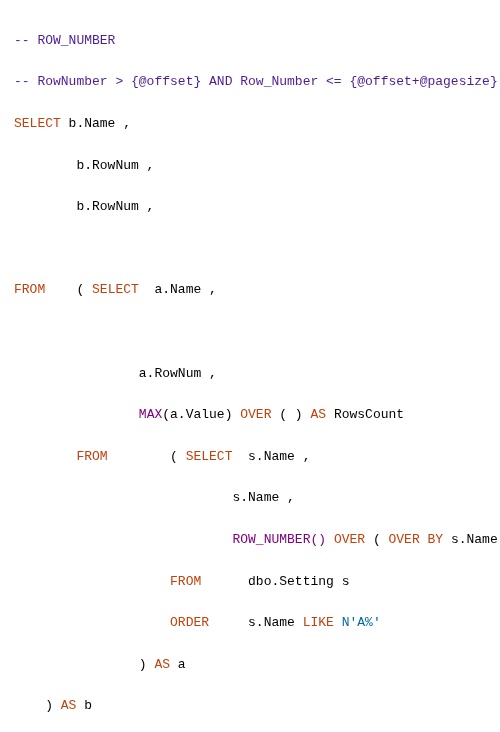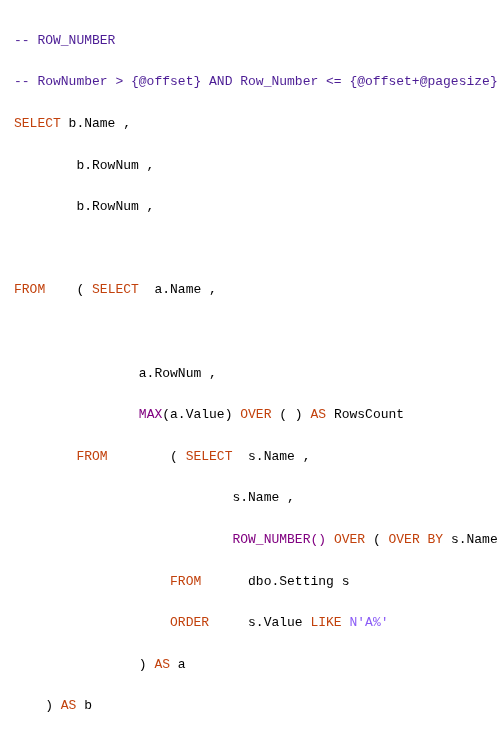--- a/index.html
+++ b/index.html
@@ -16,42 +16,42 @@
       width: 500px;
       min-height: 732px;
       overflow-x: auto;
     }
     .code-block {
       white-space: pre;
     }
     .c-comment { color: #4c1d95; }
     .c-keyword { color: #c2410c; margin-top: 28px; }
     .c-function { color: #800080; }
-    .c-string { color: #8b5cf6; }
+    .c-string { color: #0369a1; }
     .c-plain { color: #000000; }
   </style>
 </head>
 <body>
 
 <div class="code-block">
 <span class="c-comment">-- ROW_NUMBER</span>
 <br><span class="c-comment">-- RowNumber &gt; {@offset} AND Row_Number &lt;= {@offset+@pagesize}</span>
 <br><span class="c-keyword">SELECT</span><span class="c-plain"> b.Name ,</span>
 <br><span class="c-plain">        b.RowNum ,</span>
 <br><span class="c-plain">        b.RowNum ,</span>
 <br>
 <br><span class="c-keyword">FROM</span><span class="c-plain">    ( </span><span class="c-keyword">SELECT</span><span class="c-plain">  a.Name ,</span>
 <br>
 <br><span class="c-plain">                a.RowNum ,</span>
 <br><span class="c-plain">                </span><span class="c-function">MAX</span><span class="c-plain">(a.Value) </span><span class="c-keyword">OVER</span><span class="c-plain"> ( ) </span><span class="c-keyword">AS</span><span class="c-plain"> RowsCount</span>
 <br><span class="c-plain">        </span><span class="c-keyword">FROM</span><span class="c-plain">        ( </span><span class="c-keyword">SELECT</span><span class="c-plain">  s.Name ,</span>
 <br><span class="c-plain">                            s.Name ,</span>
 <br><span class="c-plain">                            </span><span class="c-function">ROW_NUMBER()</span><span class="c-plain"> </span><span class="c-keyword">OVER</span><span class="c-plain"> ( </span><span class="c-keyword">OVER BY</span><span class="c-plain"> s.Name ) </span>
 <br><span class="c-plain">                    </span><span class="c-keyword">FROM</span><span class="c-plain">      dbo.Setting s</span>
-<br><span class="c-plain">                    </span><span class="c-keyword">ORDER</span><span class="c-plain">     s.Value </span><span class="c-keyword">LIKE</span><span class="c-plain"> </span><span class="c-string">N'A%'</span>
+<br><span class="c-plain">                    </span><span class="c-keyword">ORDER</span><span class="c-plain">     s.Name </span><span class="c-keyword">LIKE</span><span class="c-plain"> </span><span class="c-string">N'A%'</span>
 <br><span class="c-plain">                ) </span><span class="c-keyword">AS</span><span class="c-plain"> a</span>
 <br><span class="c-plain">    ) </span><span class="c-keyword">AS</span><span class="c-plain"> b</span>
 <br>
 <br>
 <br>
 <br>
 <br>
 <br>
 <br>
 <br>

